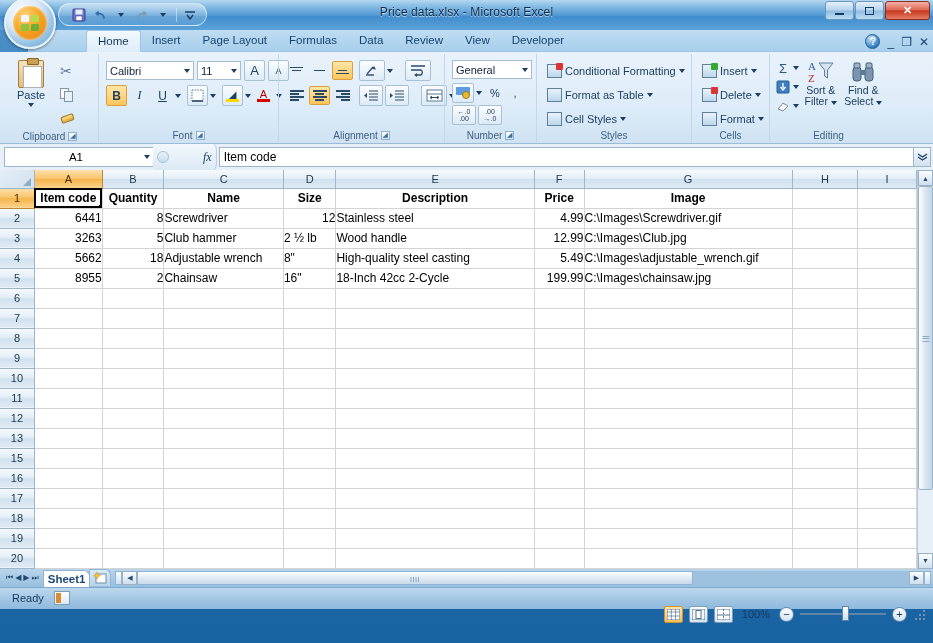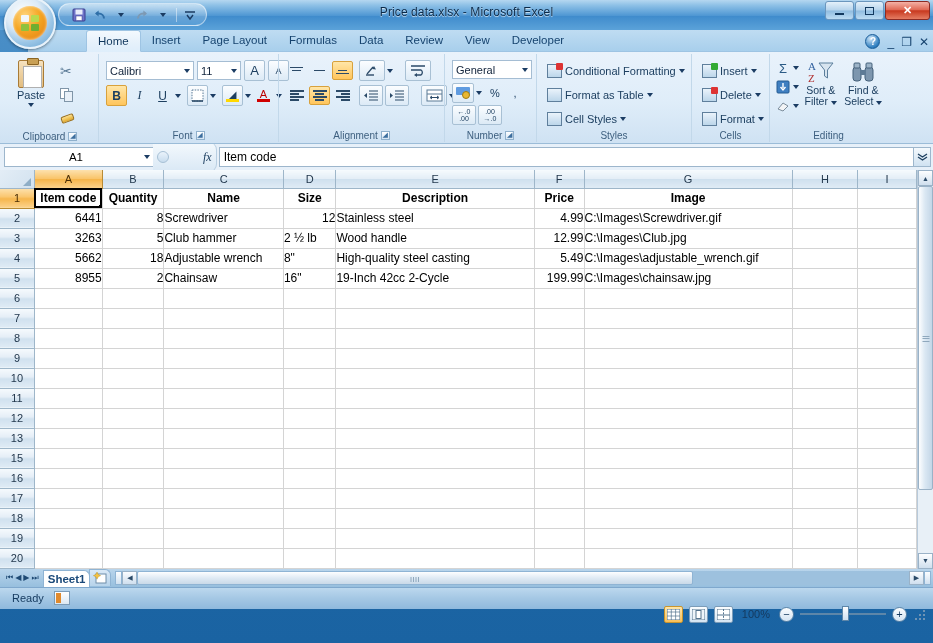--- a/index.html
+++ b/index.html
@@ -736,21 +736,21 @@
               <td class="cell">C:\Images\adjustable_wrench.gif</td>
               <td class="cell"></td>
               <td class="cell"></td>
             </tr>
             <tr>
               <th class="rowhead">5</th>
               <td class="cell num">8955</td>
               <td class="cell num">2</td>
               <td class="cell">Chainsaw</td>
               <td class="cell">16"</td>
-              <td class="cell">19-Inch 42cc 2-Cycle</td>
+              <td class="cell">18-Inch 42cc 2-Cycle</td>
               <td class="cell num">199.99</td>
               <td class="cell">C:\Images\chainsaw.jpg</td>
               <td class="cell"></td>
               <td class="cell"></td>
             </tr>
             <tr>
               <th class="rowhead">6</th>
               <td class="cell"></td>
               <td class="cell"></td>
               <td class="cell"></td>

